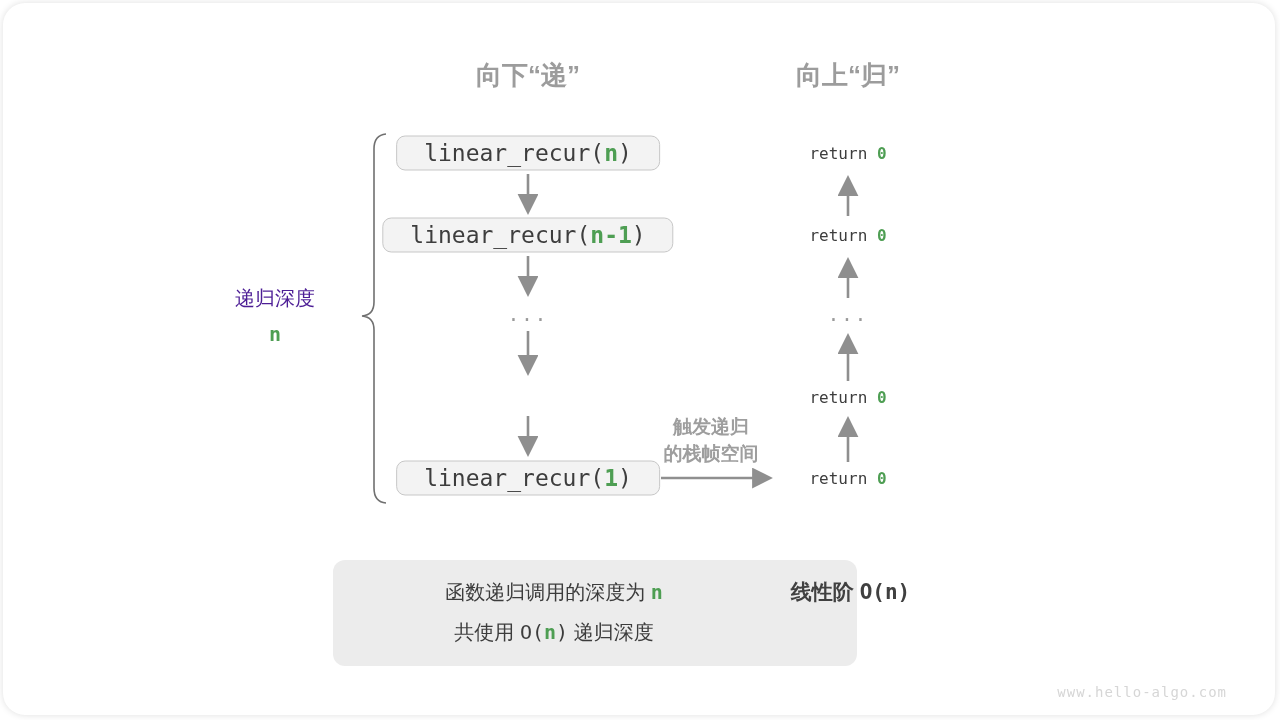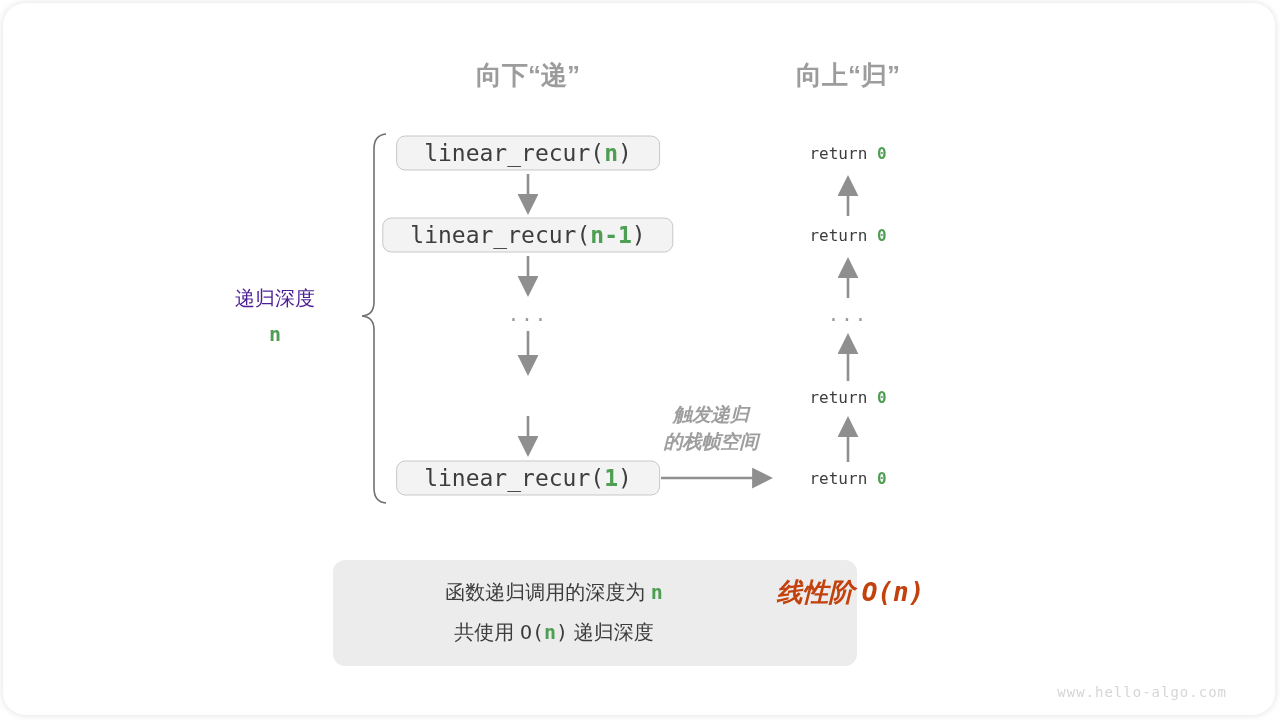--- a/index.html
+++ b/index.html
@@ -53,21 +53,21 @@
     left: 330px; top: 557px; width: 524px; height: 106px;
     background: #ececec; border-radius: 12px;
   }
   .sum-left {
     left: 30px; top: 12px; width: 382px;
     text-align: center; font-size: 20px; color: #3c3c3c; line-height: 40px;
     white-space: nowrap;
   }
   .sum-right { left: 430px; top: 12px; width: 175px; text-align: center; white-space: nowrap; }
   .sum-right-title { font-size: 20px; font-weight: bold; color: #2f2f2f; line-height: 40px; }
-  .sum-right-value { font-size: 26px; font-weight: bold; color: #c2410c; line-height: 40px; font-style: italic; }
+  .sum-right-value { font-size: 21px; font-weight: bold; color: #404040; line-height: 40px; }
   .watermark {
     right: 48px; top: 681px;
     font-size: 14px; color: #d6d6d6; letter-spacing: 1px;
   }
   svg.overlay { position: absolute; left: 0; top: 0; pointer-events: none; }
 </style>
 </head>
 <body>
 
 <div class="stage">
@@ -107,21 +107,21 @@
     <div class="abs frame-box mono" style="left:525px; top:232px;"><span>linear_recur(</span><span class="green">n-1</span><span>)</span></div>
     <div class="abs ellipsis mono" style="left:525px; top:311px;">...</div>
     <div class="abs frame-box mono" style="left:525px; top:475px;text-align:center;"><span>linear_recur(</span><span class="green">1</span><span>)</span></div>
 
     <div class="abs return-row mono" style="left:845px; top:150px;"><span>return </span><span class="green">0</span></div>
     <div class="abs return-row mono" style="left:845px; top:232px;"><span>return </span><span class="green">0</span></div>
     <div class="abs ellipsis mono" style="left:845px; top:311px;">...</div>
     <div class="abs return-row mono" style="left:845px; top:394px;"><span>return </span><span class="green">0</span></div>
     <div class="abs return-row mono" style="left:845px; top:475px;"><span>return </span><span class="green">0</span></div>
 
-    <div class="abs trigger-note" style="left:708px; top:398px;font-style:italic;">
+    <div class="abs trigger-note" style="left:708px; top:410px;">
       <div>触发递归</div>
       <div>的栈帧空间</div>
     </div>
 
     <div class="abs summary-box">
       <div class="abs sum-left">
         <div><span>函数递归调用的深度为</span><span>&nbsp;</span><span class="green mono">n</span></div>
         <div><span>共使用 </span><span class="mono">O(</span><span class="green mono">n</span><span class="mono">)</span><span> 递归深度</span></div>
       </div>
       <div class="abs sum-right">

